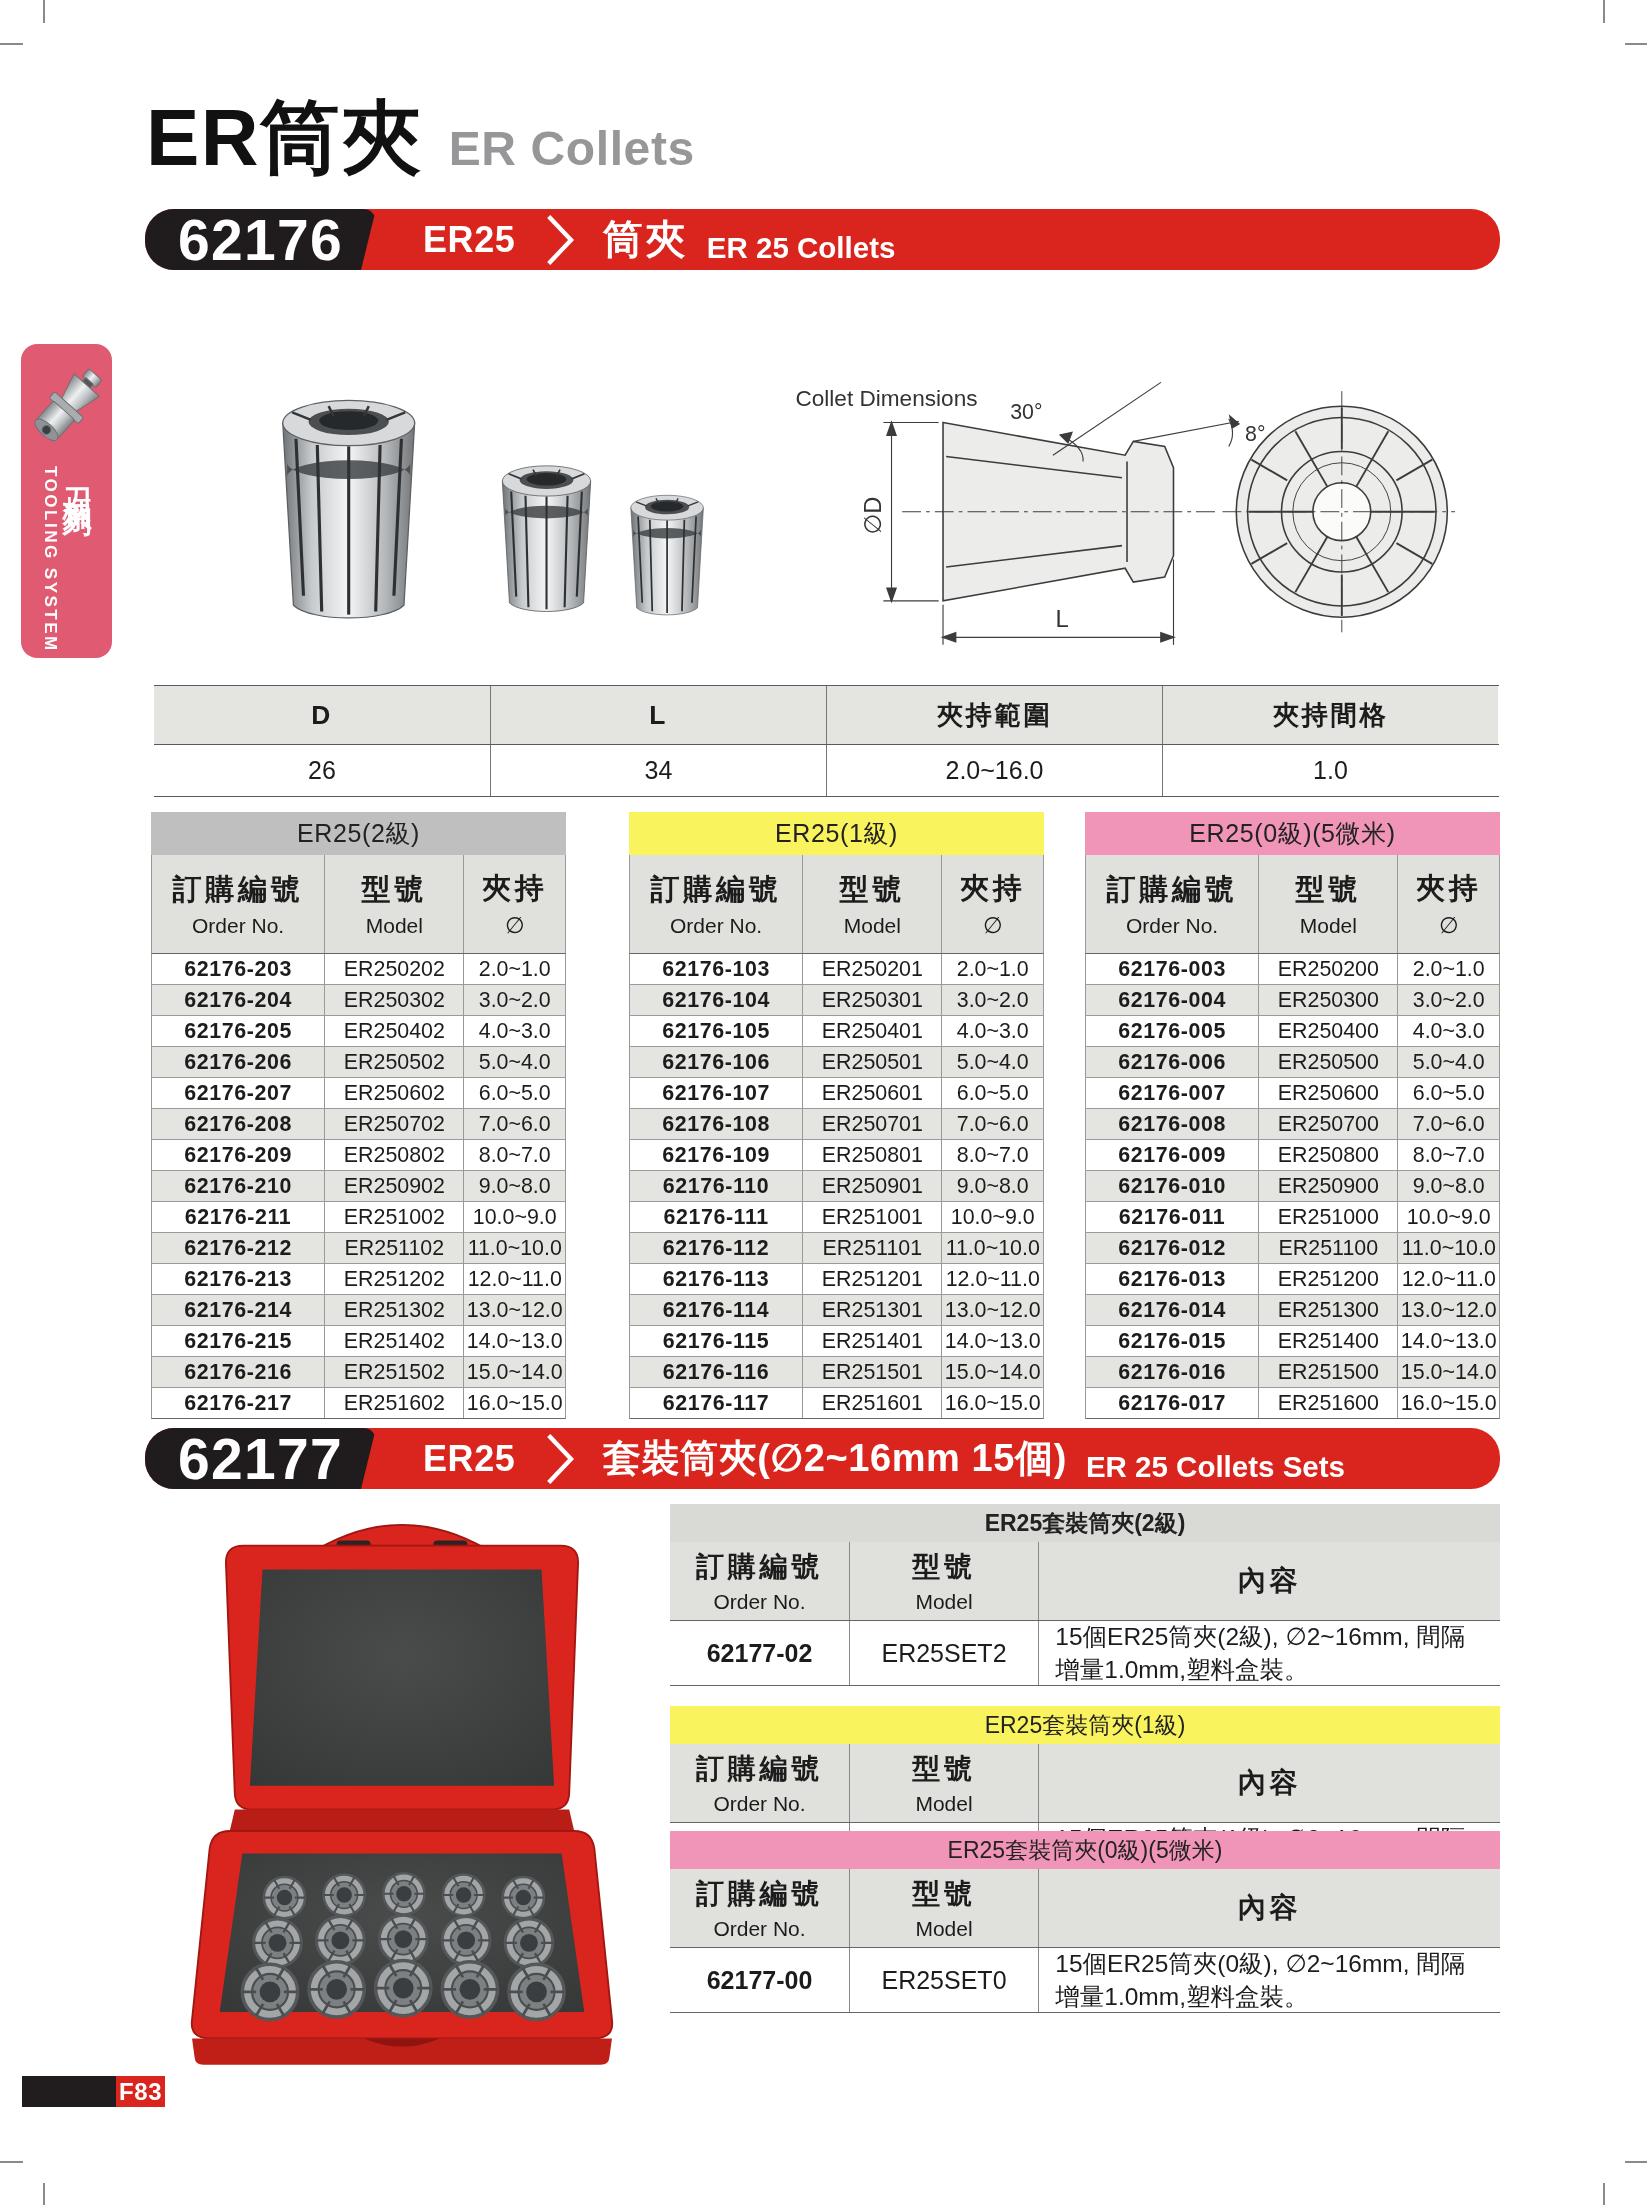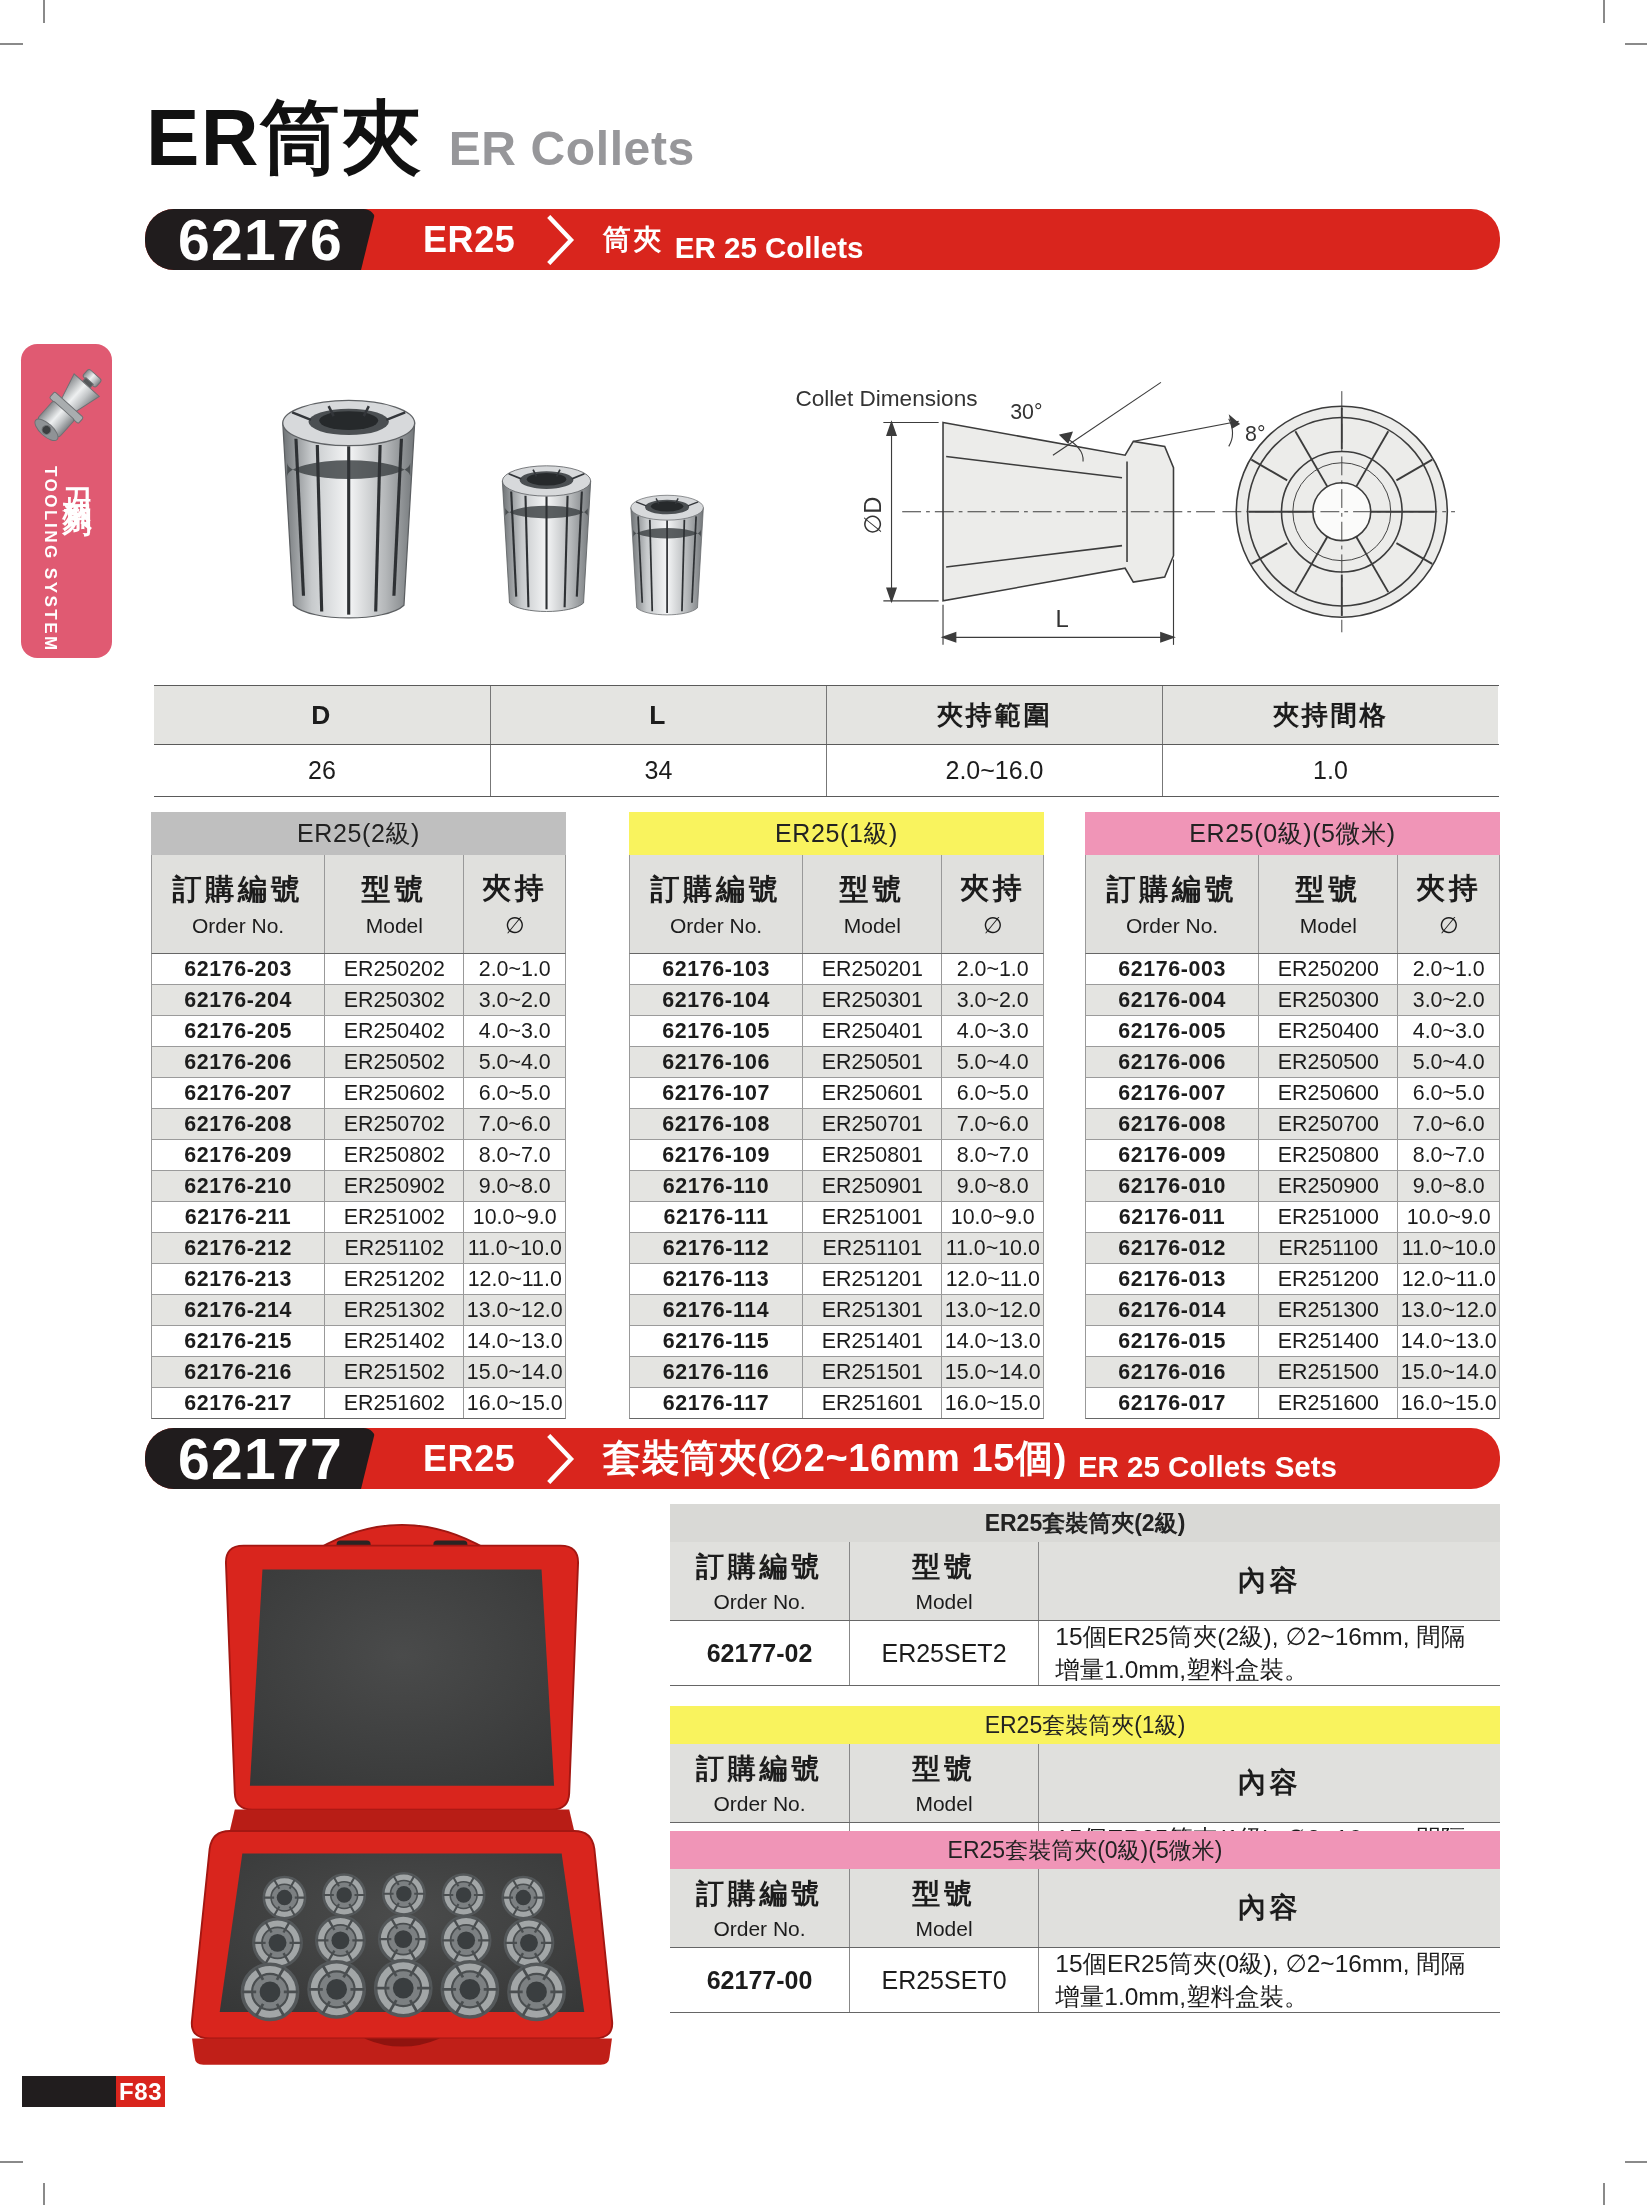--- a/index.html
+++ b/index.html
@@ -24,23 +24,23 @@
   .title-en{font-size:48px;font-weight:bold;color:#97979a;letter-spacing:0.6px;}
 
   
   .banner{position:absolute;left:145px;width:1355px;height:61px;border-radius:29px;
           display:flex;align-items:center;}
   .b-code{flex:none;width:231px;height:100%;background:#201c1d;border-radius:29px 12.6px 12.6px 29px;
           clip-path:polygon(0 0,100% 0,calc(100% - 15px) 100%,0 100%);
           display:flex;align-items:center;justify-content:center;color:#fff;font-size:57px;font-weight:bold;letter-spacing:1.3px;}
   .b-series{margin-left:47px;font-size:36px;font-weight:bold;color:#fff;letter-spacing:0.6px;}
   .b-chev{margin-left:30px;flex:none;display:flex;}
-  .b-zh{margin-left:26.4px;font-size:28px;font-weight:bold;color:#fff;letter-spacing:2.5px;white-space:nowrap;}
+  .b-zh{margin-left:26.4px;font-size:40px;font-weight:bold;color:#fff;letter-spacing:2.5px;white-space:nowrap;}
   .b-zh.small{font-size:38px;letter-spacing:0.6px;}
-  .b-en{margin-left:11px;margin-top:16.3px;font-size:29.5px;font-weight:bold;color:#fff;white-space:nowrap;}
+  .b-en{margin-left:19px;margin-top:16.3px;font-size:29.5px;font-weight:bold;color:#fff;white-space:nowrap;}
 
   
   .dimtable{position:absolute;left:154px;top:685px;width:1345px;border-top:1.3px solid #5a5a5a;}
   .dim-row{display:flex;}
   .dim-cell{width:336px;box-sizing:border-box;display:flex;align-items:center;justify-content:center;}
   .dim-cell + .dim-cell{border-left:0.6px solid #777;}
   .dim-head .dim-cell{height:58px;background:#e4e4e1;font-size:26.4px;font-weight:bold;letter-spacing:2.5px;}
   .dim-head{border-bottom:1.9px solid #5a5a5a;}
   .dim-vals .dim-cell{height:51px;background:#fff;font-size:25px;}
   .dim-vals{border-bottom:1.9px solid #5a5a5a;}

